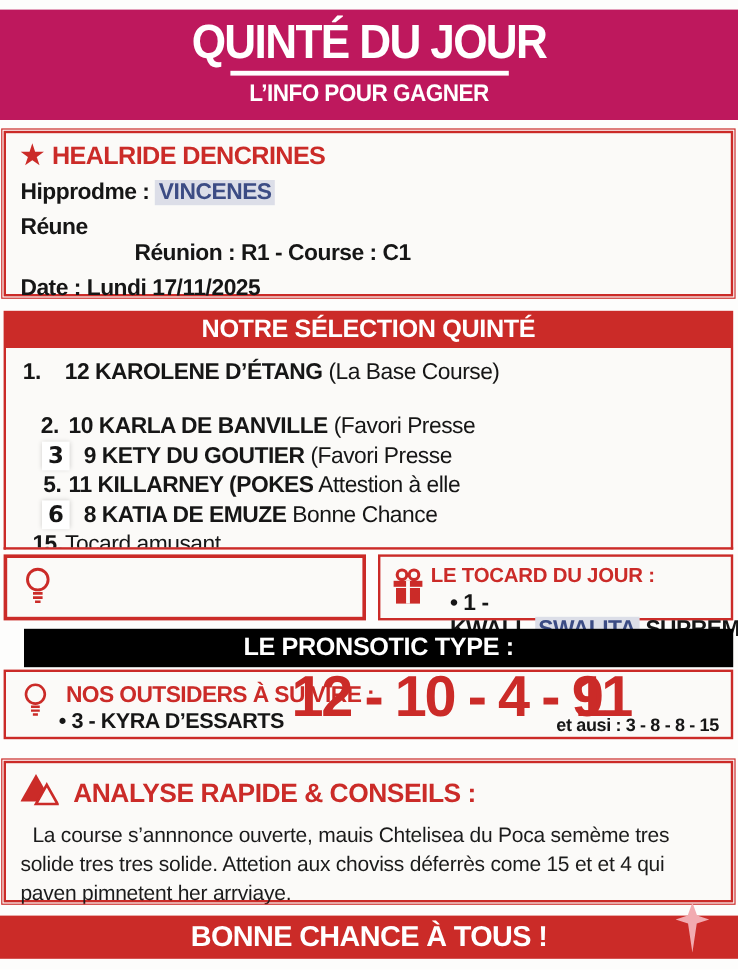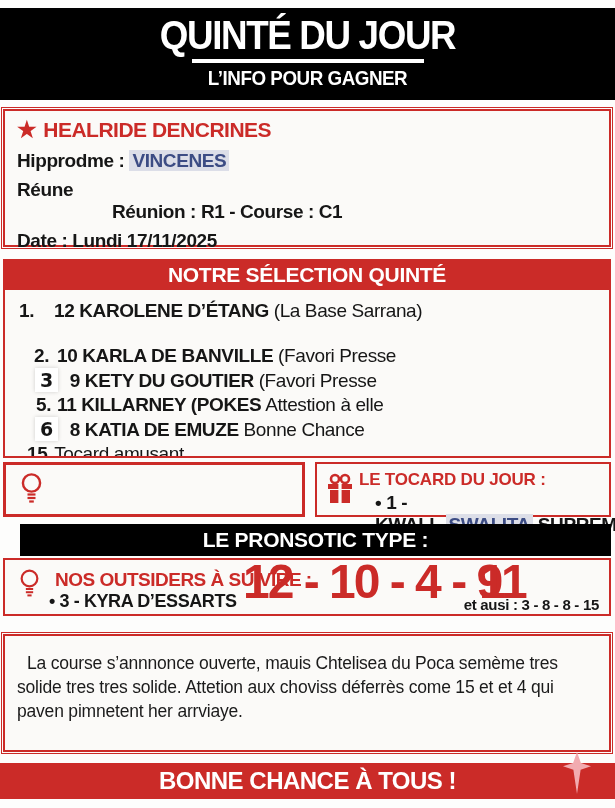--- a/index.html
+++ b/index.html
@@ -1,21 +1,21 @@
 <!DOCTYPE html>
 <html><head>
 <meta charset="utf-8">
 <style>
   html,body{margin:0;padding:0;}
   body{width:615px;height:808px;background:#ffffff;font-family:"Liberation Sans",sans-serif;
        -webkit-font-smoothing:antialiased;}
   .page{position:relative;width:615px;height:808px;background:#fdfdfc;overflow:hidden;}
 
   
-  .banner{position:absolute;top:8px;left:0;right:0;height:92px;background:#000000;color:#fff;text-align:center;}
+  .banner{position:absolute;top:8px;left:0;right:0;height:92px;background:#be185d;color:#fff;text-align:center;}
   .banner-title{font-size:40px;font-weight:bold;letter-spacing:-1.5px;margin-top:5px;
                 transform:scaleX(.92);transform-origin:center;}
   .banner-underline{width:232px;height:4px;background:#fff;margin:1px auto 4px auto;}
   .banner-subtitle{font-size:20px;font-weight:bold;letter-spacing:-.5px;transform:scaleX(.94);transform-origin:center;}
 
   
   .info-box{position:absolute;top:109px;left:3px;right:4px;height:138px;background:#fbfaf8;
             border:2px solid #cb2b28;outline:1px solid #cb2b28;outline-offset:1px;
             padding:6px 12px;box-sizing:border-box;}
   .info-title{color:#cb2b28;font-weight:bold;font-size:21px;letter-spacing:-.5px;}
@@ -112,21 +112,21 @@
     <div class="info-line reune-row">
       <span>Réune</span>
       <span class="reunion-val">Réunion : R1 - Course : C1</span>
     </div>
     <div class="info-line">Date : Lundi 17/11/2025</div>
   </div>
 
   <div class="sel-header">NOTRE SÉLECTION QUINTÉ</div>
   <div class="sel-box">
     <div class="sel-row">
-      <span class="rank">1.</span><span class="main">12 KAROLENE D’ÉTANG</span> <span class="note">(La Base Sarrana)</span>
+      <span class="rank">1.</span><span class="main">12 KAROLENE D’ÉTANG</span> <span class="note">(La Base Course)</span>
     </div>
     <div class="sel-row">
       <span class="rank">2.</span><span class="main">10 KARLA DE BANVILLE</span> <span class="note">(Favori Presse</span>
     </div>
     <div class="sel-row">
       <span class="rank hl">3</span><span class="main">9 KETY DU GOUTIER</span> <span class="note">(Favori Presse</span>
     </div>
     <div class="sel-row">
       <span class="rank">5.</span><span class="main">11 KILLARNEY (POKES</span> <span class="note">Attestion à elle</span>
     </div>
@@ -177,19 +177,28 @@
       </svg>
     </span>
     <div class="out-title">NOS OUTSIDERS À SUIVIRE :</div>
     <div class="out-sub">• 3 - KYRA D’ESSARTS</div>
     <div class="out-numbers">12 - 10 - 4 - 9</div>
     <div class="out-extra">11</div>
     <div class="out-also">et ausi : 3 - 8 - 8 - 15</div>
   </div>
 
   <div class="ana-box">
+    <div class="ana-head">
+      <span>
+        <svg width="32" height="28" viewBox="0 0 32 28">
+          <polygon points="13,1 26,24 0,24" fill="#cb2b28"></polygon>
+          <polygon points="22,10 31,26 13,26" fill="#fbfaf8" stroke="#cb2b28" stroke-width="2.2"></polygon>
+        </svg>
+      </span>
+      <span class="ana-title">ANALYSE RAPIDE &amp; CONSEILS :</span>
+    </div>
     <div class="ana-text">La course s’annnonce ouverte, mauis Chtelisea du Poca semème tres solide tres tres solide. Attetion aux choviss déferrès come 15 et et 4 qui paven pimnetent her arrviaye.</div>
   </div>
 
   <div class="footer-bar">BONNE CHANCE À TOUS !</div>
   <div class="sparkle"></div>
 
 </div>
 
 </body></html>

